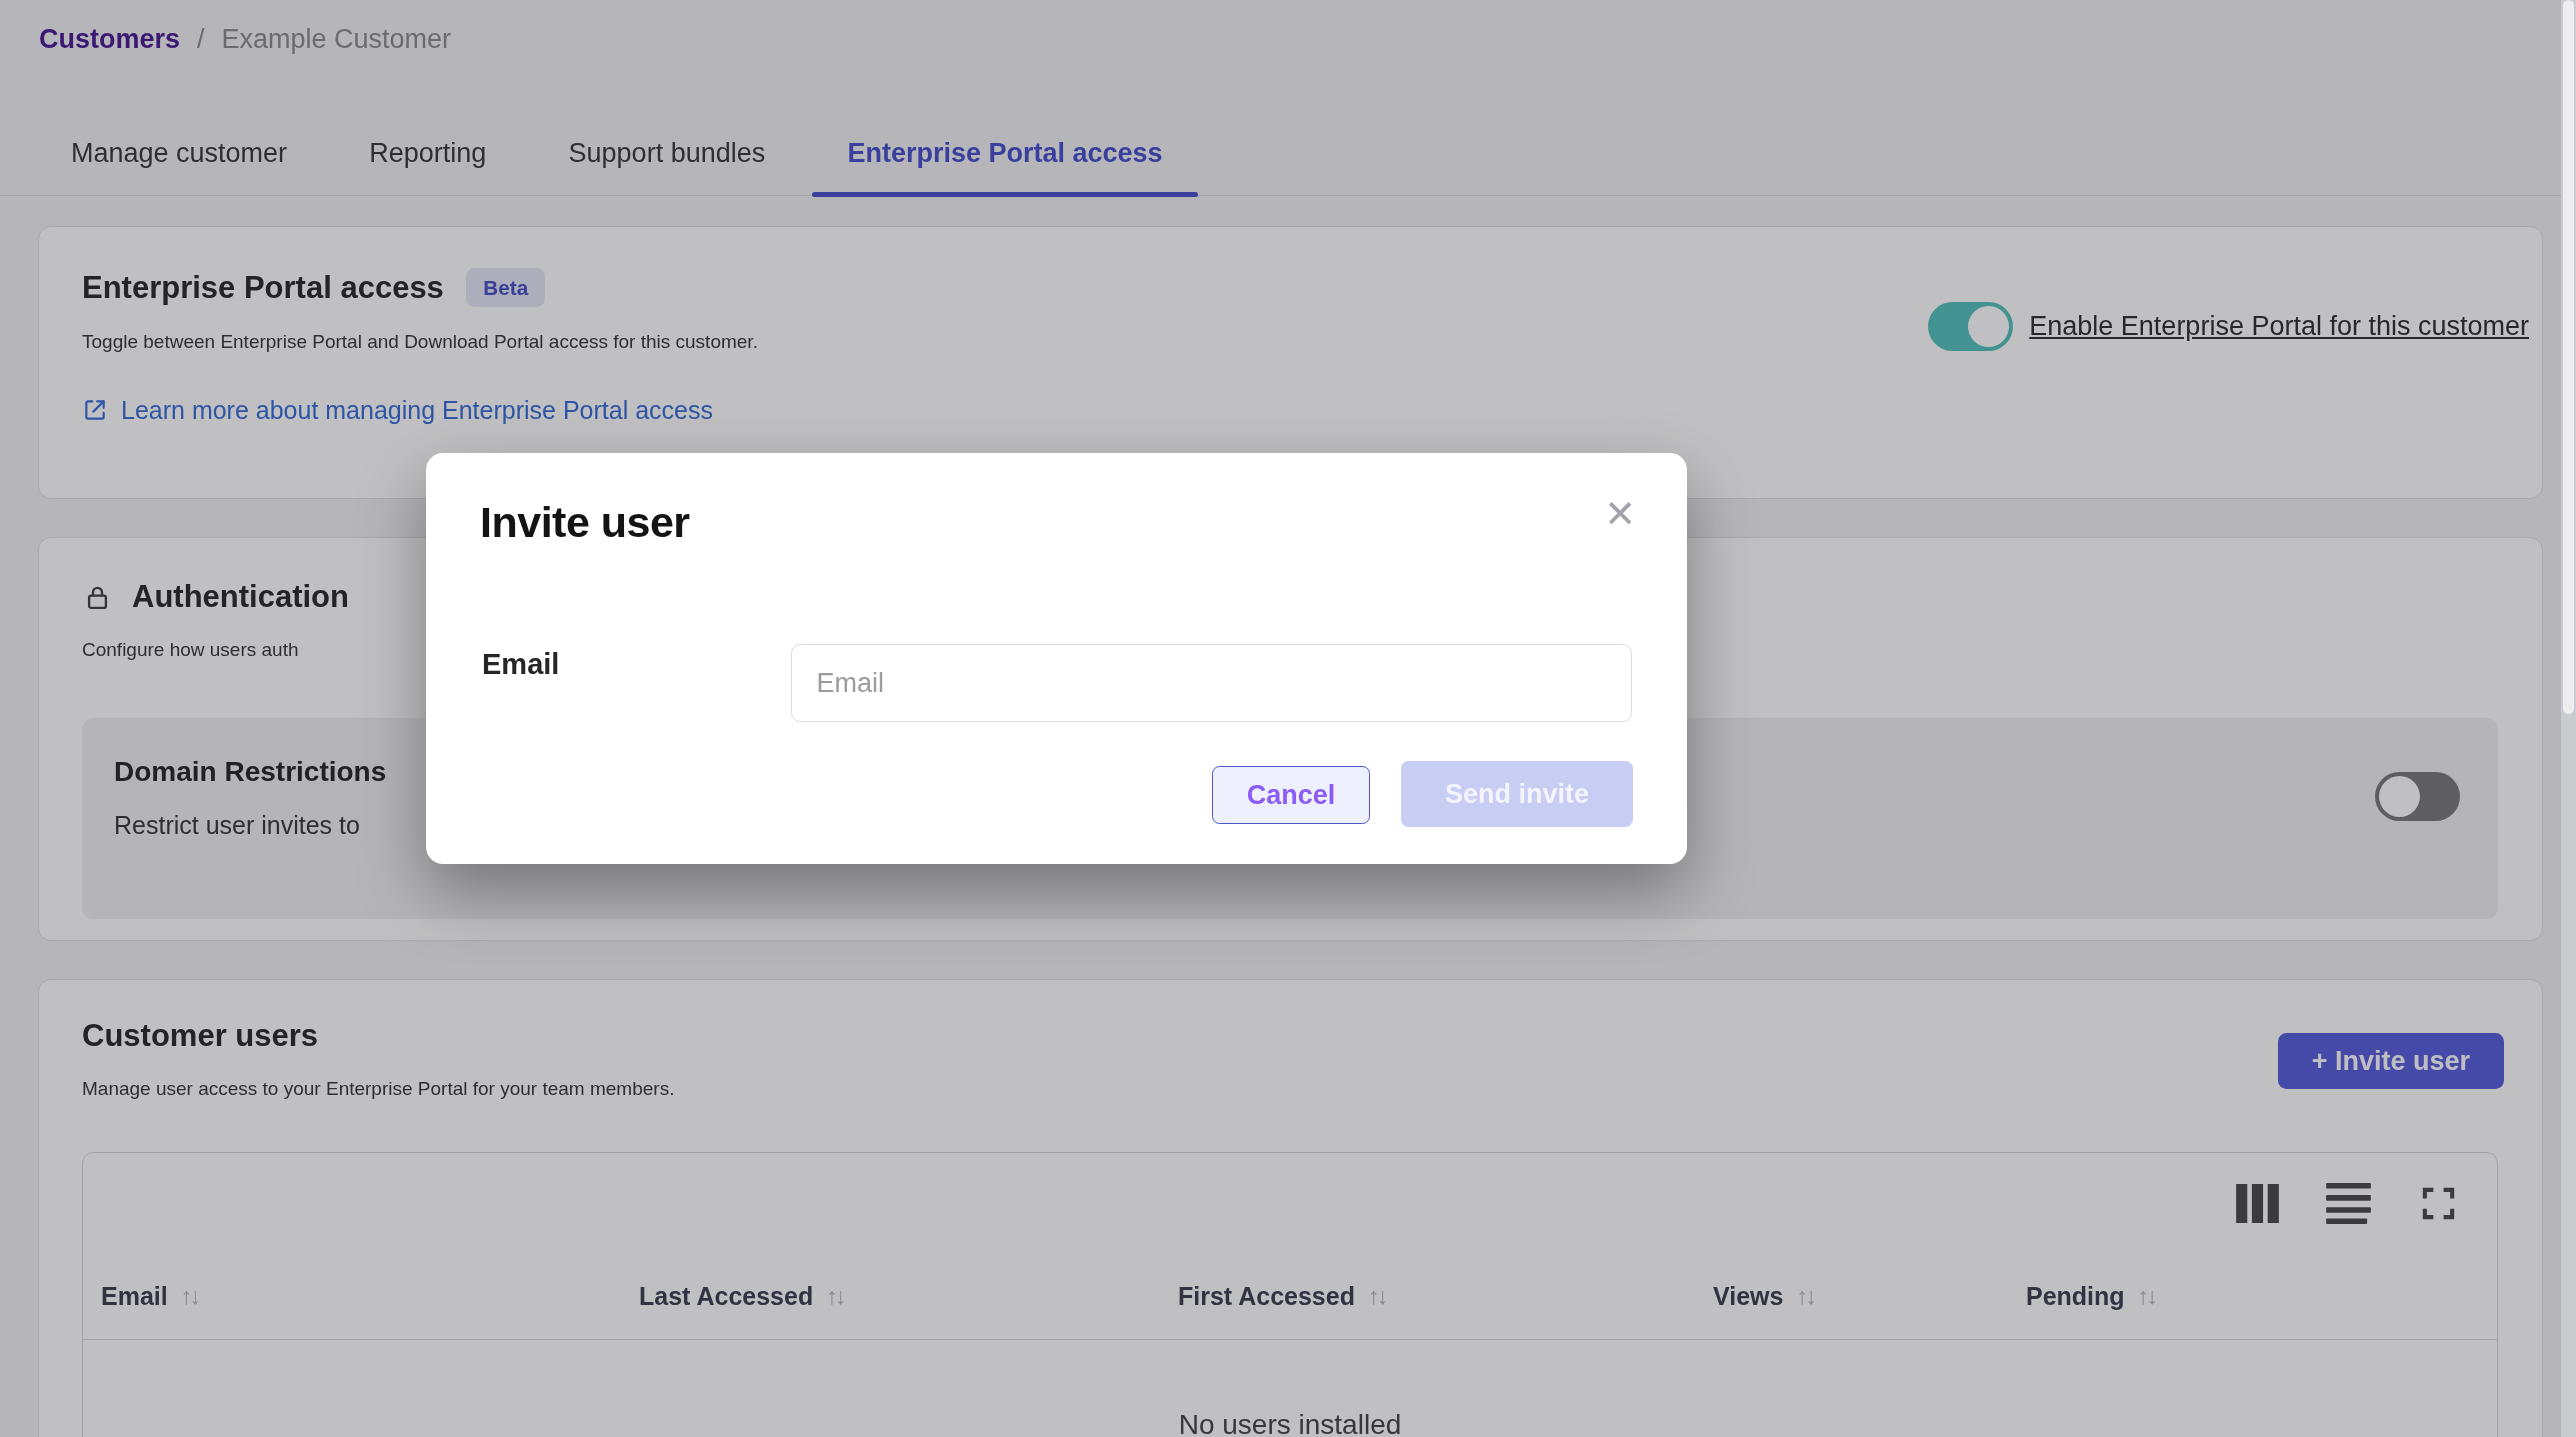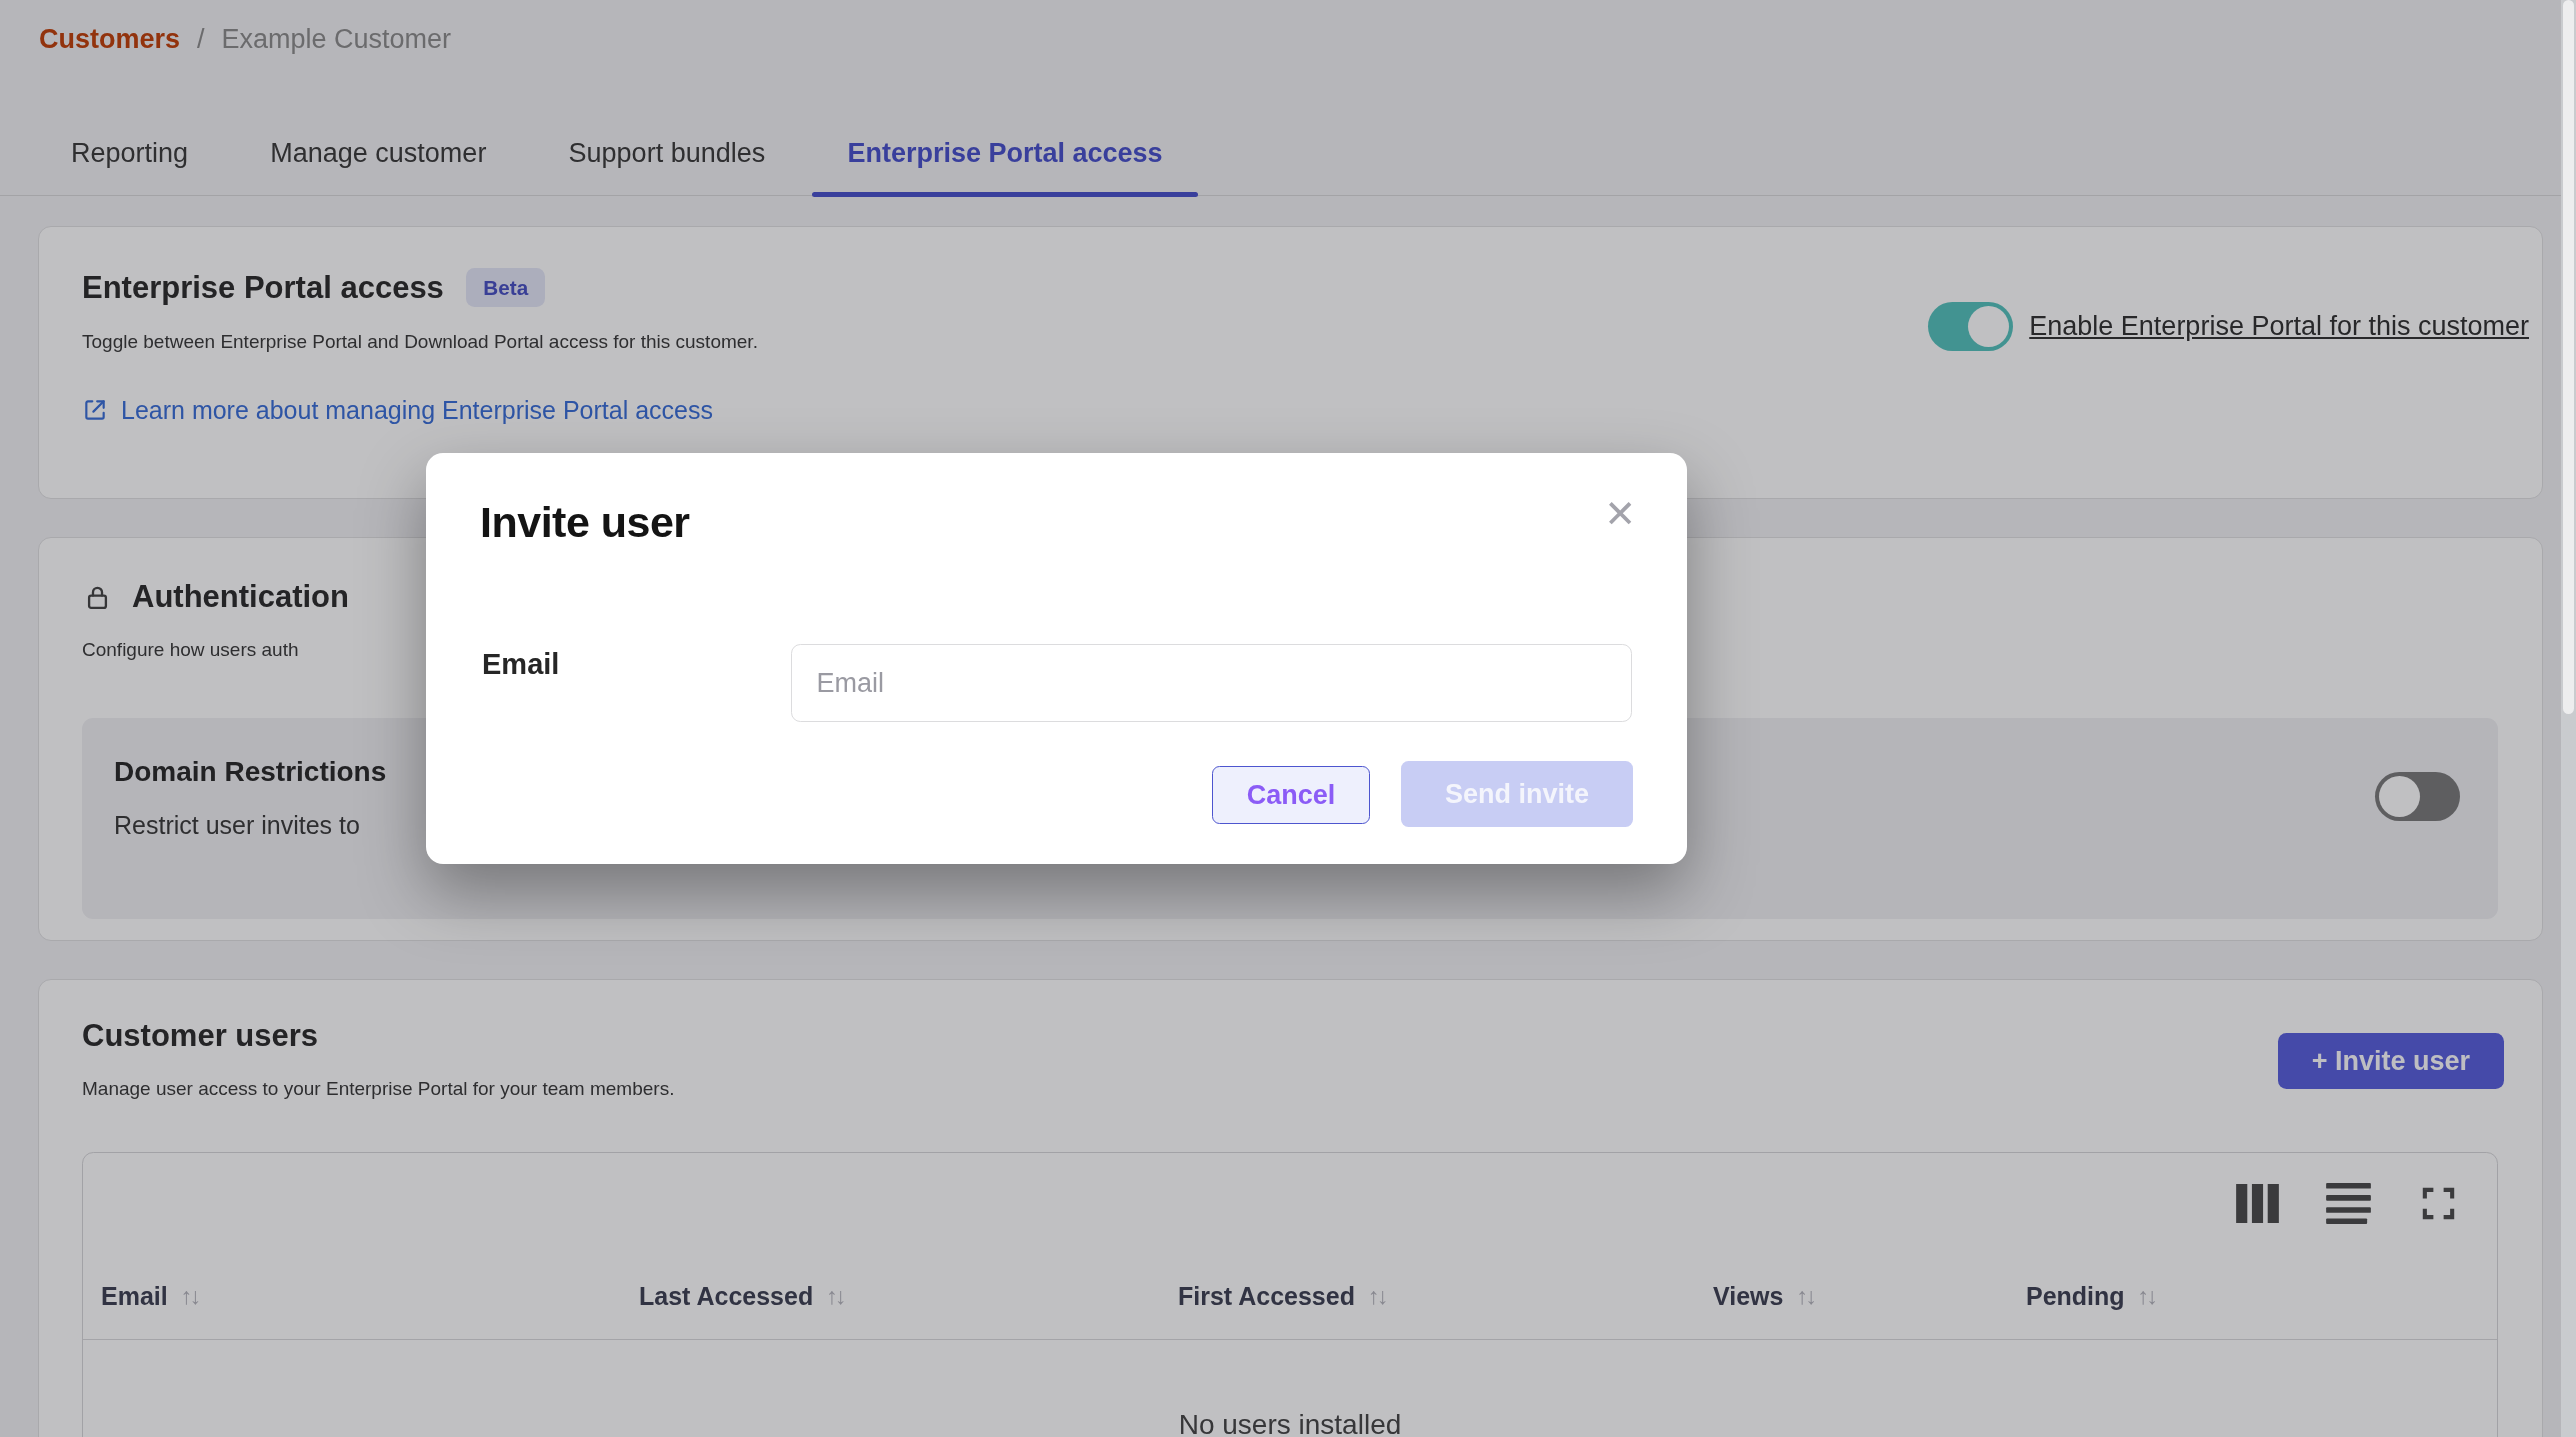--- a/index.html
+++ b/index.html
@@ -5,21 +5,21 @@
   * { margin:0; padding:0; box-sizing:border-box; }
   html,body { width:2576px; height:1437px; overflow:hidden; }
   body {
     font-family:"Liberation Sans","DejaVu Sans",sans-serif;
     background:#f2f2f4; color:#333; position:relative;
   }
   .page { position:absolute; inset:0; }
 
   
   .breadcrumb { position:absolute; left:39px; top:24.4px; font-size:27px; }
-  .breadcrumb .bc-link { color:#c2410c; font-weight:600; cursor:pointer; }
+  .breadcrumb .bc-link { color:#4c1d95; font-weight:600; cursor:pointer; }
   .breadcrumb .bc-sep { color:#8d8d8d; margin:0 9.4px; }
   .breadcrumb .bc-cur { color:#8d8d8d; }
 
   
   .tabs-row { position:absolute; left:0; top:111px; width:2576px; height:85px;
               border-bottom:1.9px solid #d8d8da; display:flex; padding-left:36px; gap:12.2px; }
   .tab { height:100%; display:flex; align-items:center; padding:0 35px;
          font-size:27px; color:#3c3c3c; cursor:pointer; position:relative; }
   .tab.active { color:#4a52cc; font-weight:700; }
   .tab.active::after { content:""; position:absolute; left:0; right:0; bottom:-1.9px;
@@ -109,22 +109,22 @@
 
 <div class="page">
 
   <div class="breadcrumb">
     <span class="bc-link">Customers</span>
     <span class="bc-sep">/</span>
     <span class="bc-cur">Example Customer</span>
   </div>
 
   <div class="tabs-row">
+    <div class="tab">Manage customer</div>
     <div class="tab">Reporting</div>
-    <div class="tab">Manage customer</div>
     <div class="tab">Support bundles</div>
     <div class="tab active">Enterprise Portal access</div>
   </div>
 
   <div class="card card1">
     <div class="title-row">
       <span class="card-title">Enterprise Portal access</span>
       <span class="badge">Beta</span>
     </div>
     <div class="card-sub">Toggle between Enterprise Portal and Download Portal access for this customer.</div>

